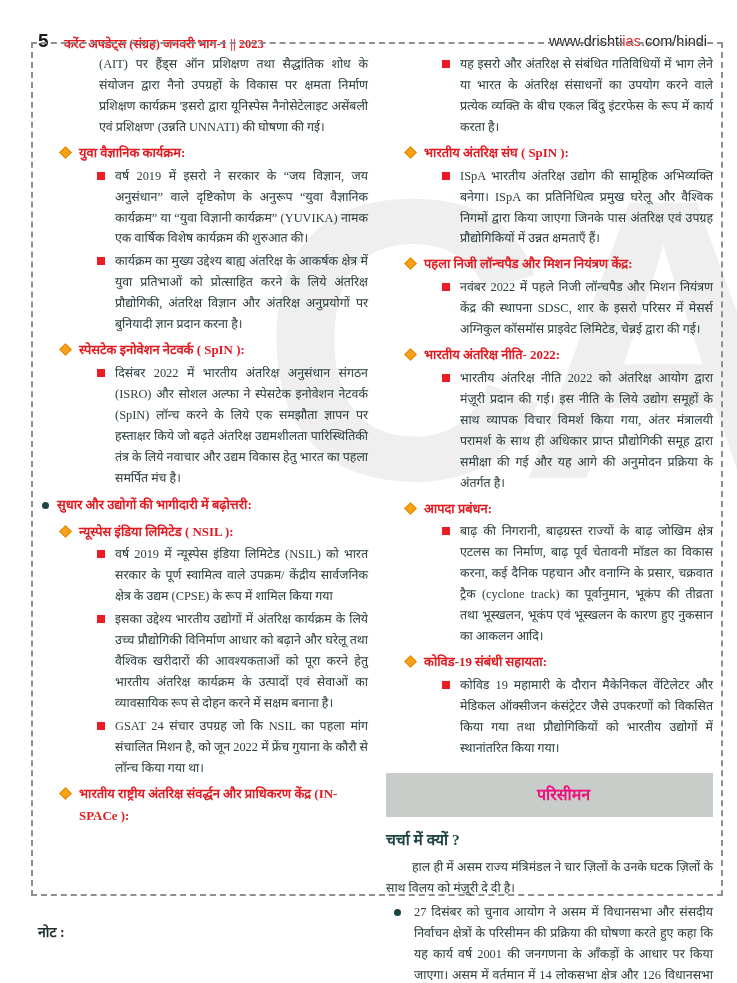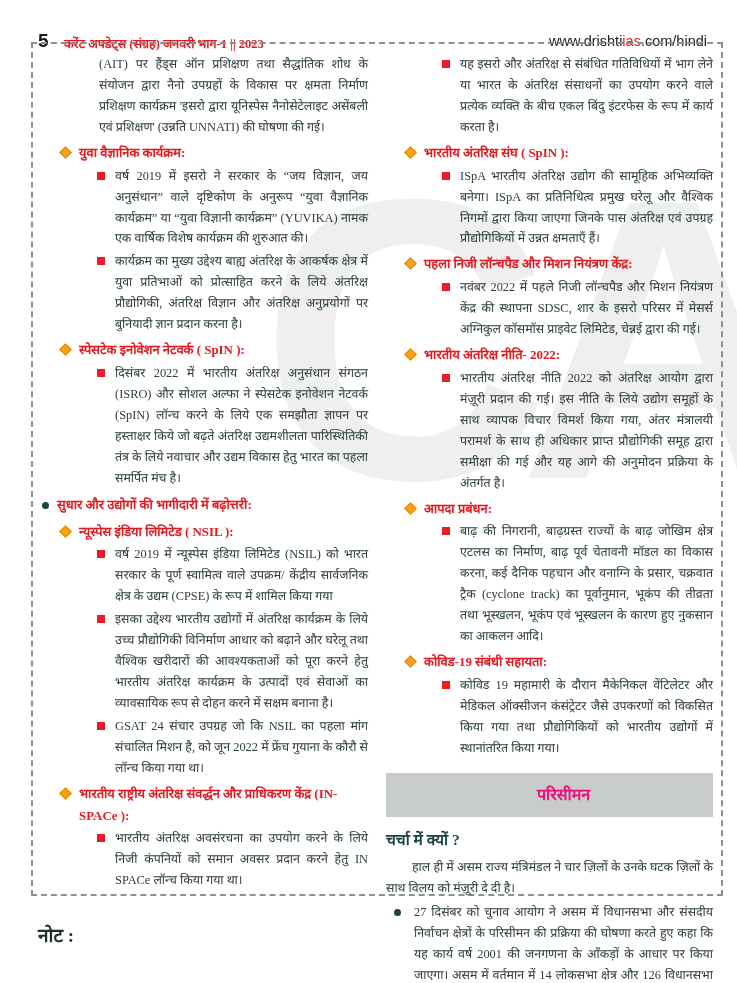--- a/index.html
+++ b/index.html
@@ -51,21 +51,21 @@
   .band { margin:14px 0 10px 0; background:#c9cdc9; text-align:center;
           padding:8px 0 9px 0; }
   .band span { color:#ec0f7e; font-weight:bold; font-size:16px;margin-left:28px; }
   .why { font-weight:bold; color:#1c4443; font-size:15.5px; margin:6px 0 4px 0; text-align:left; }
   .p-ind { text-indent:26px; margin-bottom:2px; }
   .pb { padding-left:28px; margin-top:3px; margin-bottom:2px; }
   .pb .mk { position:absolute; left:8px; top:7px; width:7px; height:7px; border-radius:50%;
             background:#1c4443; }
 
   
-  .footer-note { position:absolute; left:38px; top:922px; font-size:19px; font-weight:bold;
+  .footer-note { position:absolute; left:38px; top:922px; font-size:14px; font-weight:bold;
                  color:#1f2f2f; z-index:1; }
 </style>
 </head>
 <body>
 
 <div class="page">
 
   <div class="header">
     <div class="page-num">5</div>
     <div class="doc-title">करेंट अपडेट्स (संग्रह) जनवरी भाग-1 || 2023</div>
@@ -84,21 +84,20 @@
           <div class="item b"><span class="mk"></span><span>वर्ष 2019 में इसरो ने सरकार के “जय विज्ञान, जय अनुसंधान” वाले दृष्टिकोण के अनुरूप “युवा वैज्ञानिक कार्यक्रम” या “युवा विज्ञानी कार्यक्रम” (YUVIKA) नामक एक वार्षिक विशेष कार्यक्रम की शुरुआत की।</span></div>
           <div class="item b"><span class="mk"></span><span>कार्यक्रम का मुख्य उद्देश्य बाह्य अंतरिक्ष के आकर्षक क्षेत्र में युवा प्रतिभाओं को प्रोत्साहित करने के लिये अंतरिक्ष प्रौद्योगिकी, अंतरिक्ष विज्ञान और अंतरिक्ष अनुप्रयोगों पर बुनियादी ज्ञान प्रदान करना है।</span></div>
           <div class="item h2"><span class="mk"></span><span>स्पेसटेक इनोवेशन नेटवर्क ( SpIN ):</span></div>
           <div class="item b"><span class="mk"></span><span>दिसंबर 2022 में भारतीय अंतरिक्ष अनुसंधान संगठन (ISRO) और सोशल अल्फा ने स्पेसटेक इनोवेशन नेटवर्क (SpIN) लॉन्च करने के लिये एक समझौता ज्ञापन पर हस्ताक्षर किये जो बढ़ते अंतरिक्ष उद्यमशीलता पारिस्थितिकी तंत्र के लिये नवाचार और उद्यम विकास हेतु भारत का पहला समर्पित मंच है।</span></div>
           <div class="item h1"><span class="mk"></span><span>सुधार और उद्योगों की भागीदारी में बढ़ोत्तरी:</span></div>
           <div class="item h2"><span class="mk"></span><span>न्यूस्पेस इंडिया लिमिटेड ( NSIL ):</span></div>
           <div class="item b"><span class="mk"></span><span>वर्ष 2019 में न्यूस्पेस इंडिया लिमिटेड (NSIL) को भारत सरकार के पूर्ण स्वामित्व वाले उपक्रम/ केंद्रीय सार्वजनिक क्षेत्र के उद्यम (CPSE) के रूप में शामिल किया गया</span></div>
           <div class="item b"><span class="mk"></span><span>इसका उद्देश्य भारतीय उद्योगों में अंतरिक्ष कार्यक्रम के लिये उच्च प्रौद्योगिकी विनिर्माण आधार को बढ़ाने और घरेलू तथा वैश्विक खरीदारों की आवश्यकताओं को पूरा करने हेतु भारतीय अंतरिक्ष कार्यक्रम के उत्पादों एवं सेवाओं का व्यावसायिक रूप से दोहन करने में सक्षम बनाना है।</span></div>
           <div class="item b"><span class="mk"></span><span>GSAT 24 संचार उपग्रह जो कि NSIL का पहला मांग संचालित मिशन है, को जून 2022 में फ्रेंच गुयाना के कौरौ से लॉन्च किया गया था।</span></div>
           <div class="item h2"><span class="mk"></span><span>भारतीय राष्ट्रीय अंतरिक्ष संवर्द्धन और प्राधिकरण केंद्र (IN-SPACe ):</span></div>
-          <div class="item b"><span class="mk"></span><span>भारतीय अंतरिक्ष अवसंरचना का उपयोग करने के लिये निजी कंपनियों को समान अवसर प्रदान करने हेतु IN SPACe लॉन्च किया गया था।</span></div>
         </div>
       <div class="col" id="col-right">
           <div class="item b"><span class="mk"></span><span>यह इसरो और अंतरिक्ष से संबंधित गतिविधियों में भाग लेने या भारत के अंतरिक्ष संसाधनों का उपयोग करने वाले प्रत्येक व्यक्ति के बीच एकल बिंदु इंटरफेस के रूप में कार्य करता है।</span></div>
           <div class="item h2"><span class="mk"></span><span>भारतीय अंतरिक्ष संघ ( SpIN ):</span></div>
           <div class="item b"><span class="mk"></span><span>ISpA भारतीय अंतरिक्ष उद्योग की सामूहिक अभिव्यक्ति बनेगा। ISpA का प्रतिनिधित्व प्रमुख घरेलू और वैश्विक निगमों द्वारा किया जाएगा जिनके पास अंतरिक्ष एवं उपग्रह प्रौद्योगिकियों में उन्नत क्षमताएँ हैं।</span></div>
           <div class="item h2"><span class="mk"></span><span>पहला निजी लॉन्चपैड और मिशन नियंत्रण केंद्र:</span></div>
           <div class="item b"><span class="mk"></span><span>नवंबर 2022 में पहले निजी लॉन्चपैड और मिशन नियंत्रण केंद्र की स्थापना SDSC, शार के इसरो परिसर में मेसर्स अग्निकुल कॉसमॉस प्राइवेट लिमिटेड, चेन्नई द्वारा की गई।</span></div>
           <div class="item h2"><span class="mk"></span><span>भारतीय अंतरिक्ष नीति- 2022:</span></div>
           <div class="item b"><span class="mk"></span><span>भारतीय अंतरिक्ष नीति 2022 को अंतरिक्ष आयोग द्वारा मंज़ूरी प्रदान की गई। इस नीति के लिये उद्योग समूहों के साथ व्यापक विचार विमर्श किया गया, अंतर मंत्रालयी परामर्श के साथ ही अधिकार प्राप्त प्रौद्योगिकी समूह द्वारा समीक्षा की गई और यह आगे की अनुमोदन प्रक्रिया के अंतर्गत है।</span></div>
           <div class="item h2"><span class="mk"></span><span>आपदा प्रबंधन:</span></div>

